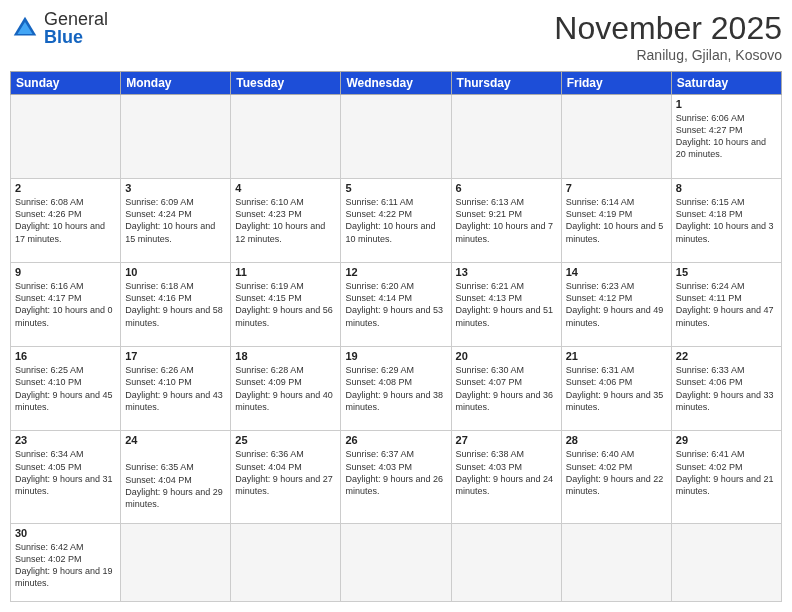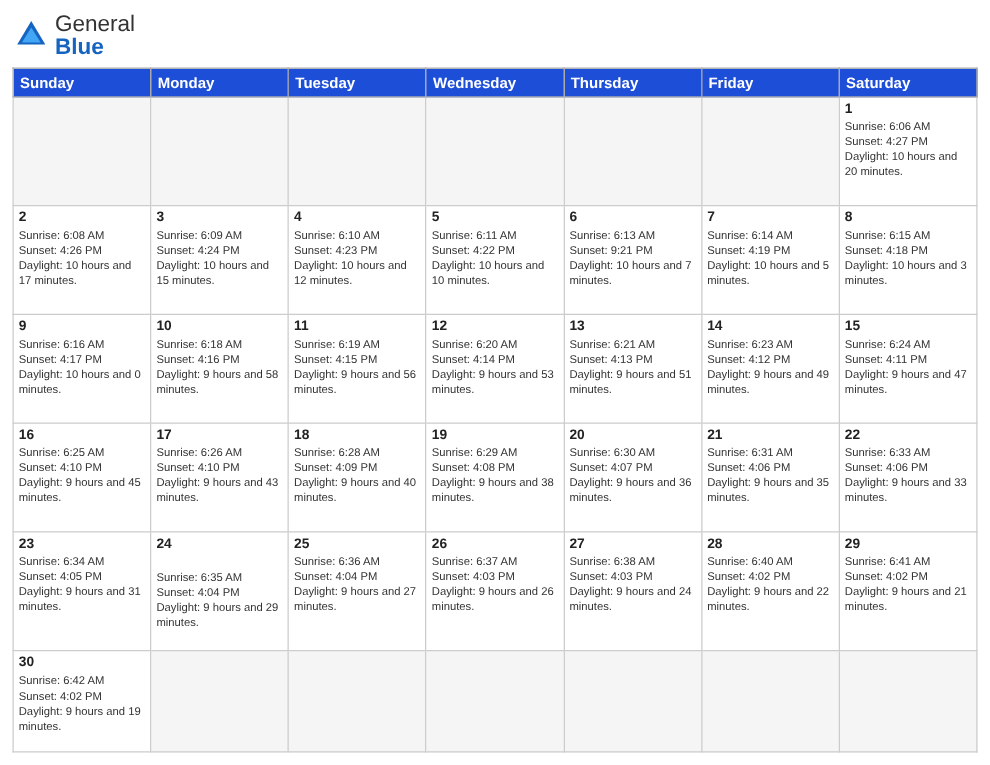--- a/index.html
+++ b/index.html
@@ -112,20 +112,22 @@
       <svg class="logo-icon" viewBox="0 0 40 40">
         <polygon points="20,5 35,30 5,30" fill="#1565c0"></polygon>
         <polygon points="20,12 30,28 10,28" fill="#42a5f5"></polygon>
       </svg>
       <div class="logo-text">
         <span class="logo-general">General</span>
         <span class="logo-blue">Blue</span>
       </div>
     </div>
     <div class="title-block">
+      <div class="month-title">November 2025</div>
+      <div class="location">Ranilug, Gjilan, Kosovo</div>
     </div>
   </div>
 
   <table class="calendar">
     <thead>
       <tr>
         <th>Sunday</th>
         <th>Monday</th>
         <th>Tuesday</th>
         <th>Wednesday</th>

